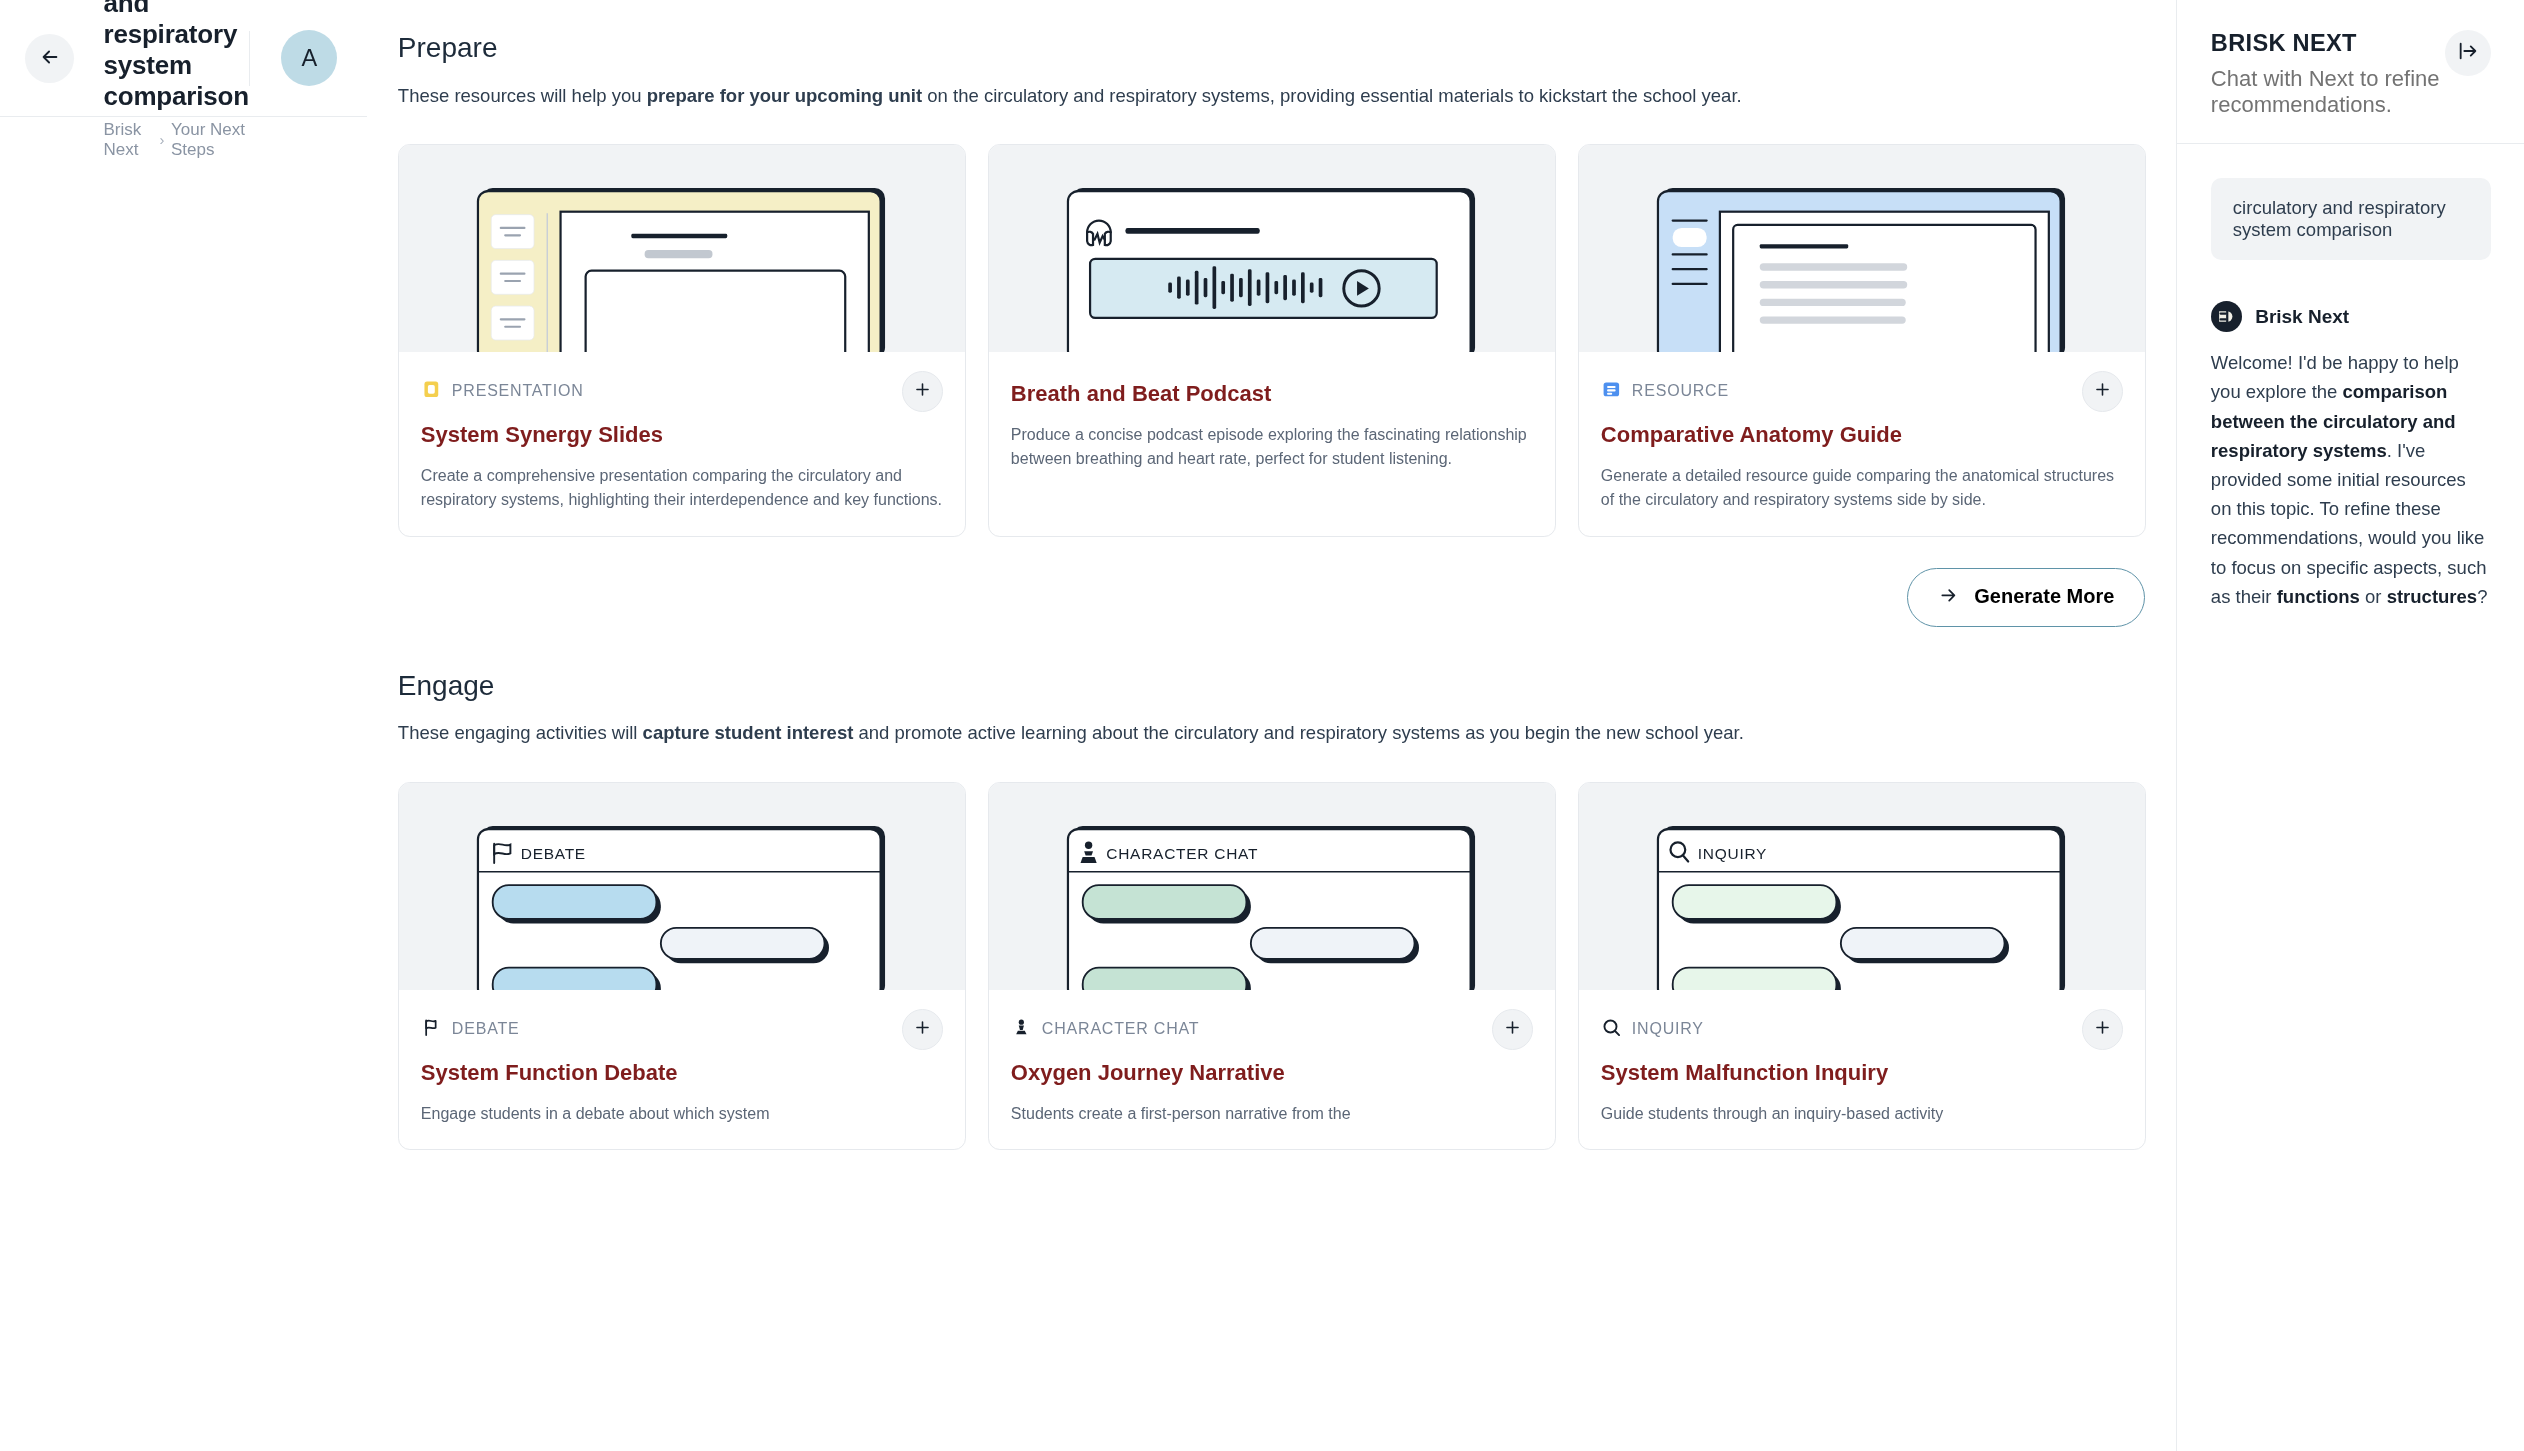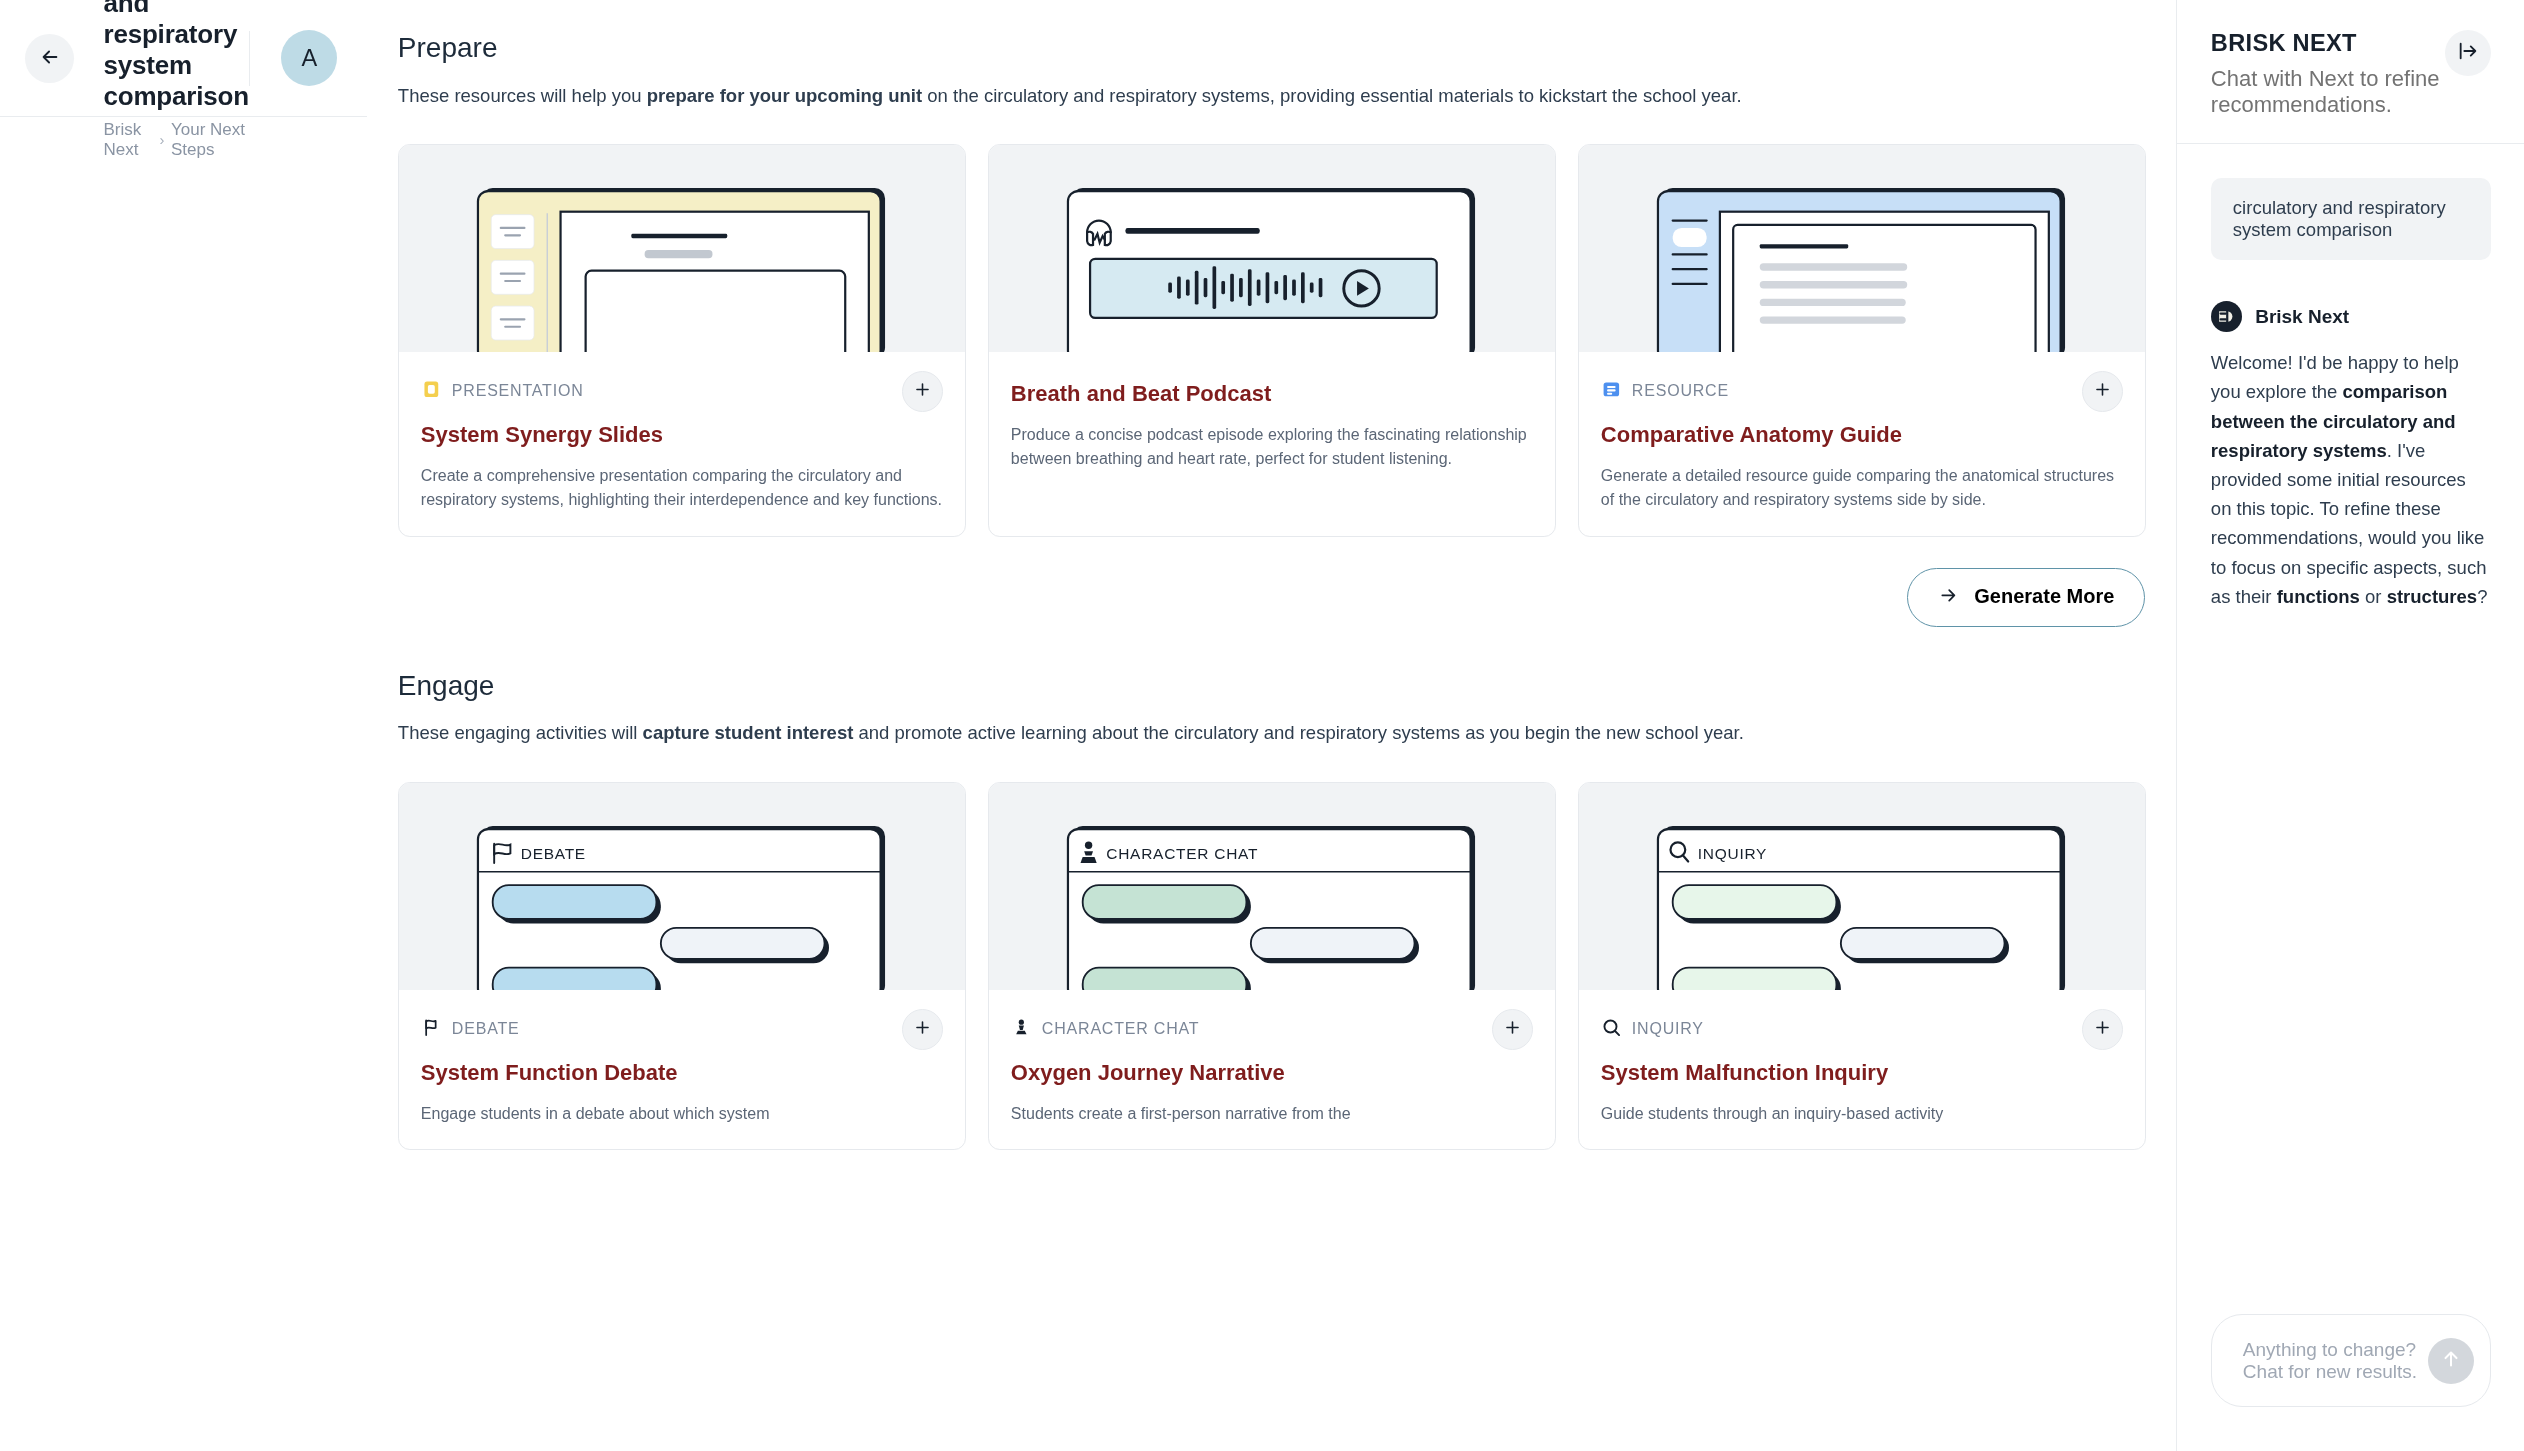--- a/index.html
+++ b/index.html
@@ -502,29 +502,17 @@
               <path d="M13 17h7M13 25h7" stroke="#17202c" stroke-width="3" stroke-linecap="round"></path>
             </svg>
           </span>
           <span class="bot-name">Brisk Next</span>
         </div>
         <div class="bot-msg">
           <span>Welcome! I'd be happy to help you explore the </span><b>comparison between the circulatory and respiratory systems</b><span>. I've provided some initial resources on this topic. To refine these recommendations, would you like to focus on specific aspects, such as their </span><b>functions</b><span> or </span><b>structures</b><span>?</span>
         </div>
       </div>
 
-      <div class="chat-input-wrap">
-        <div class="chat-input">
-          <span class="chat-placeholder">Anything to change? Chat for new results.</span>
-          <button class="send-btn">
-            <span>
-              <svg viewBox="0 0 24 24" fill="none" stroke="#ffffff" stroke-width="2.2" stroke-linecap="round" stroke-linejoin="round">
-                <path d="M12 19V5M6 11l6-6 6 6"></path>
-              </svg>
-            </span>
-          </button>
-        </div>
-      </div>
     </div>
 
   </div>
 </div>
 
 
 </body></html>

